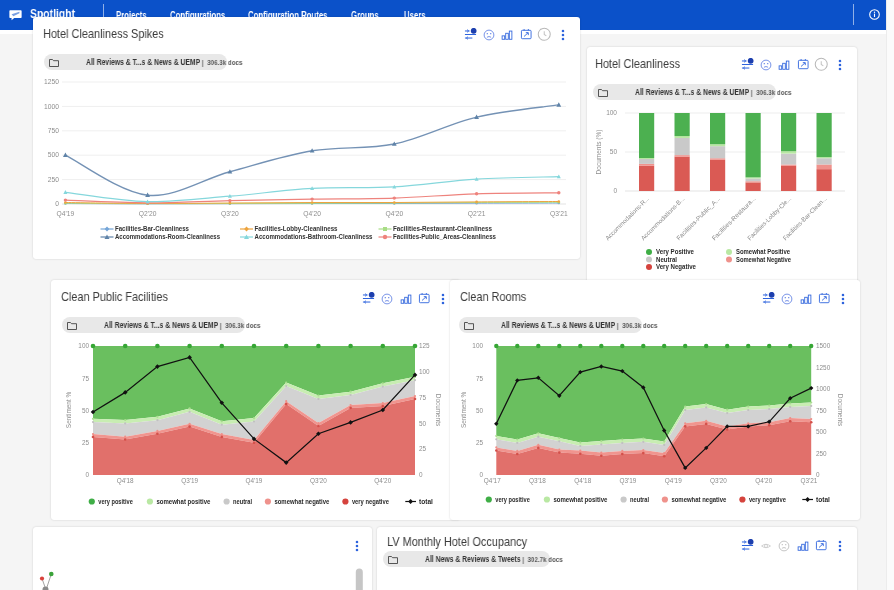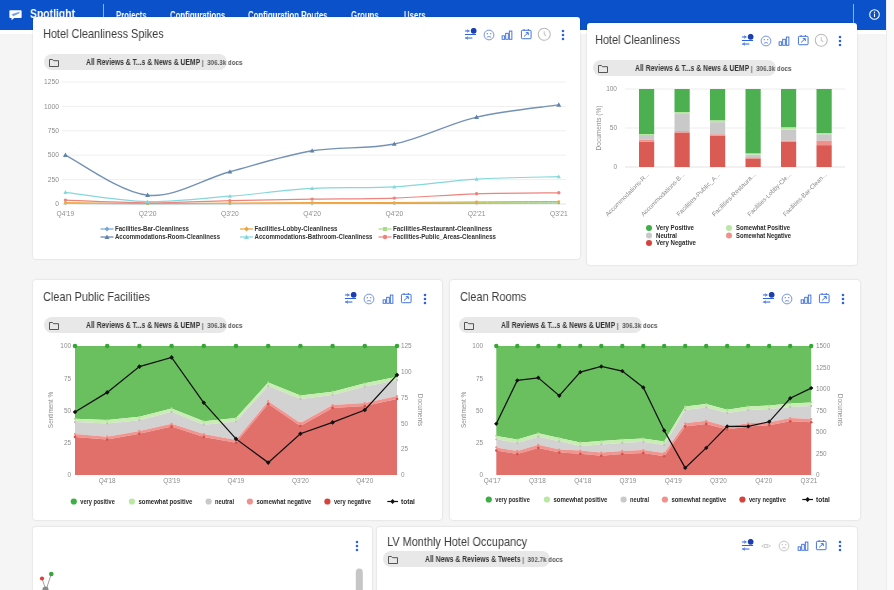--- a/index.html
+++ b/index.html
@@ -226,21 +226,21 @@
 <text x="82.0" y="222.3" font-size="6.8" font-weight="bold" fill="#333" textLength="105" lengthAdjust="spacingAndGlyphs">Accommodations-Room-Cleanliness</text>
 <line x1="207" x2="220" y1="220" y2="220" stroke="#85d7dc" stroke-width="1.2"></line>
 <path d="M213.5,217.4 L216.0,221.9 L211.0,221.9 Z" fill="#85d7dc"></path>
 <text x="221.5" y="222.3" font-size="6.8" font-weight="bold" fill="#333" textLength="118" lengthAdjust="spacingAndGlyphs">Accommodations-Bathroom-Cleanliness</text>
 <line x1="345.5" x2="358.5" y1="220" y2="220" stroke="#ee837d" stroke-width="1.2"></line>
 <circle cx="352.0" cy="220" r="2.2" fill="#ee837d"></circle>
 <text x="360.0" y="222.3" font-size="6.8" font-weight="bold" fill="#333" textLength="103" lengthAdjust="spacingAndGlyphs">Facilities-Public_Areas-Cleanliness</text>
   </svg>
 </div>
 
-<div class="card" style="left:587px;top:23px;width:270px;height:242px">
+<div class="card" style="left:587px;top:47px;width:270px;height:242px">
   <div class="ctitle" style="left:8px">Hotel Cleanliness</div>
   <div class="icons" style="right:8px;top:10px">
       <span class="ic">
         <svg width="13" height="13" viewBox="0 0 14 14">
           <use href="#ic-filter"></use>
         </svg>
       </span>
       <span class="ic">
         <svg width="12" height="12" viewBox="0 0 14 14">
           <use href="#ic-smiley"></use>
@@ -328,21 +328,21 @@
 <text x="69" y="214.8" font-size="6.8" font-weight="bold" fill="#2b2b2b" textLength="21" lengthAdjust="spacingAndGlyphs">Neutral</text>
 <circle cx="62" cy="220.1" r="3" fill="#d5433d"></circle>
 <text x="69" y="222.4" font-size="6.8" font-weight="bold" fill="#2b2b2b" textLength="40" lengthAdjust="spacingAndGlyphs">Very Negative</text>
 <circle cx="142" cy="204.9" r="3" fill="#b9e8a3"></circle>
 <text x="149" y="207.20000000000002" font-size="6.8" font-weight="bold" fill="#2b2b2b" textLength="54" lengthAdjust="spacingAndGlyphs">Somewhat Positive</text>
 <circle cx="142" cy="212.5" r="3" fill="#ef928c"></circle>
 <text x="149" y="214.8" font-size="6.8" font-weight="bold" fill="#2b2b2b" textLength="55" lengthAdjust="spacingAndGlyphs">Somewhat Negative</text>
   </svg>
 </div>
 
-<div class="card" style="left:33px;top:280px;width:409px;height:240px">
+<div class="card" style="left:51px;top:280px;width:409px;height:240px">
   <div class="ctitle">Clean Public Facilities</div>
   <div class="icons" style="right:8px;top:11px">
       <span class="ic">
         <svg width="13" height="13" viewBox="0 0 14 14">
           <use href="#ic-filter"></use>
         </svg>
       </span>
       <span class="ic">
         <svg width="12" height="12" viewBox="0 0 14 14">
           <use href="#ic-smiley"></use>

